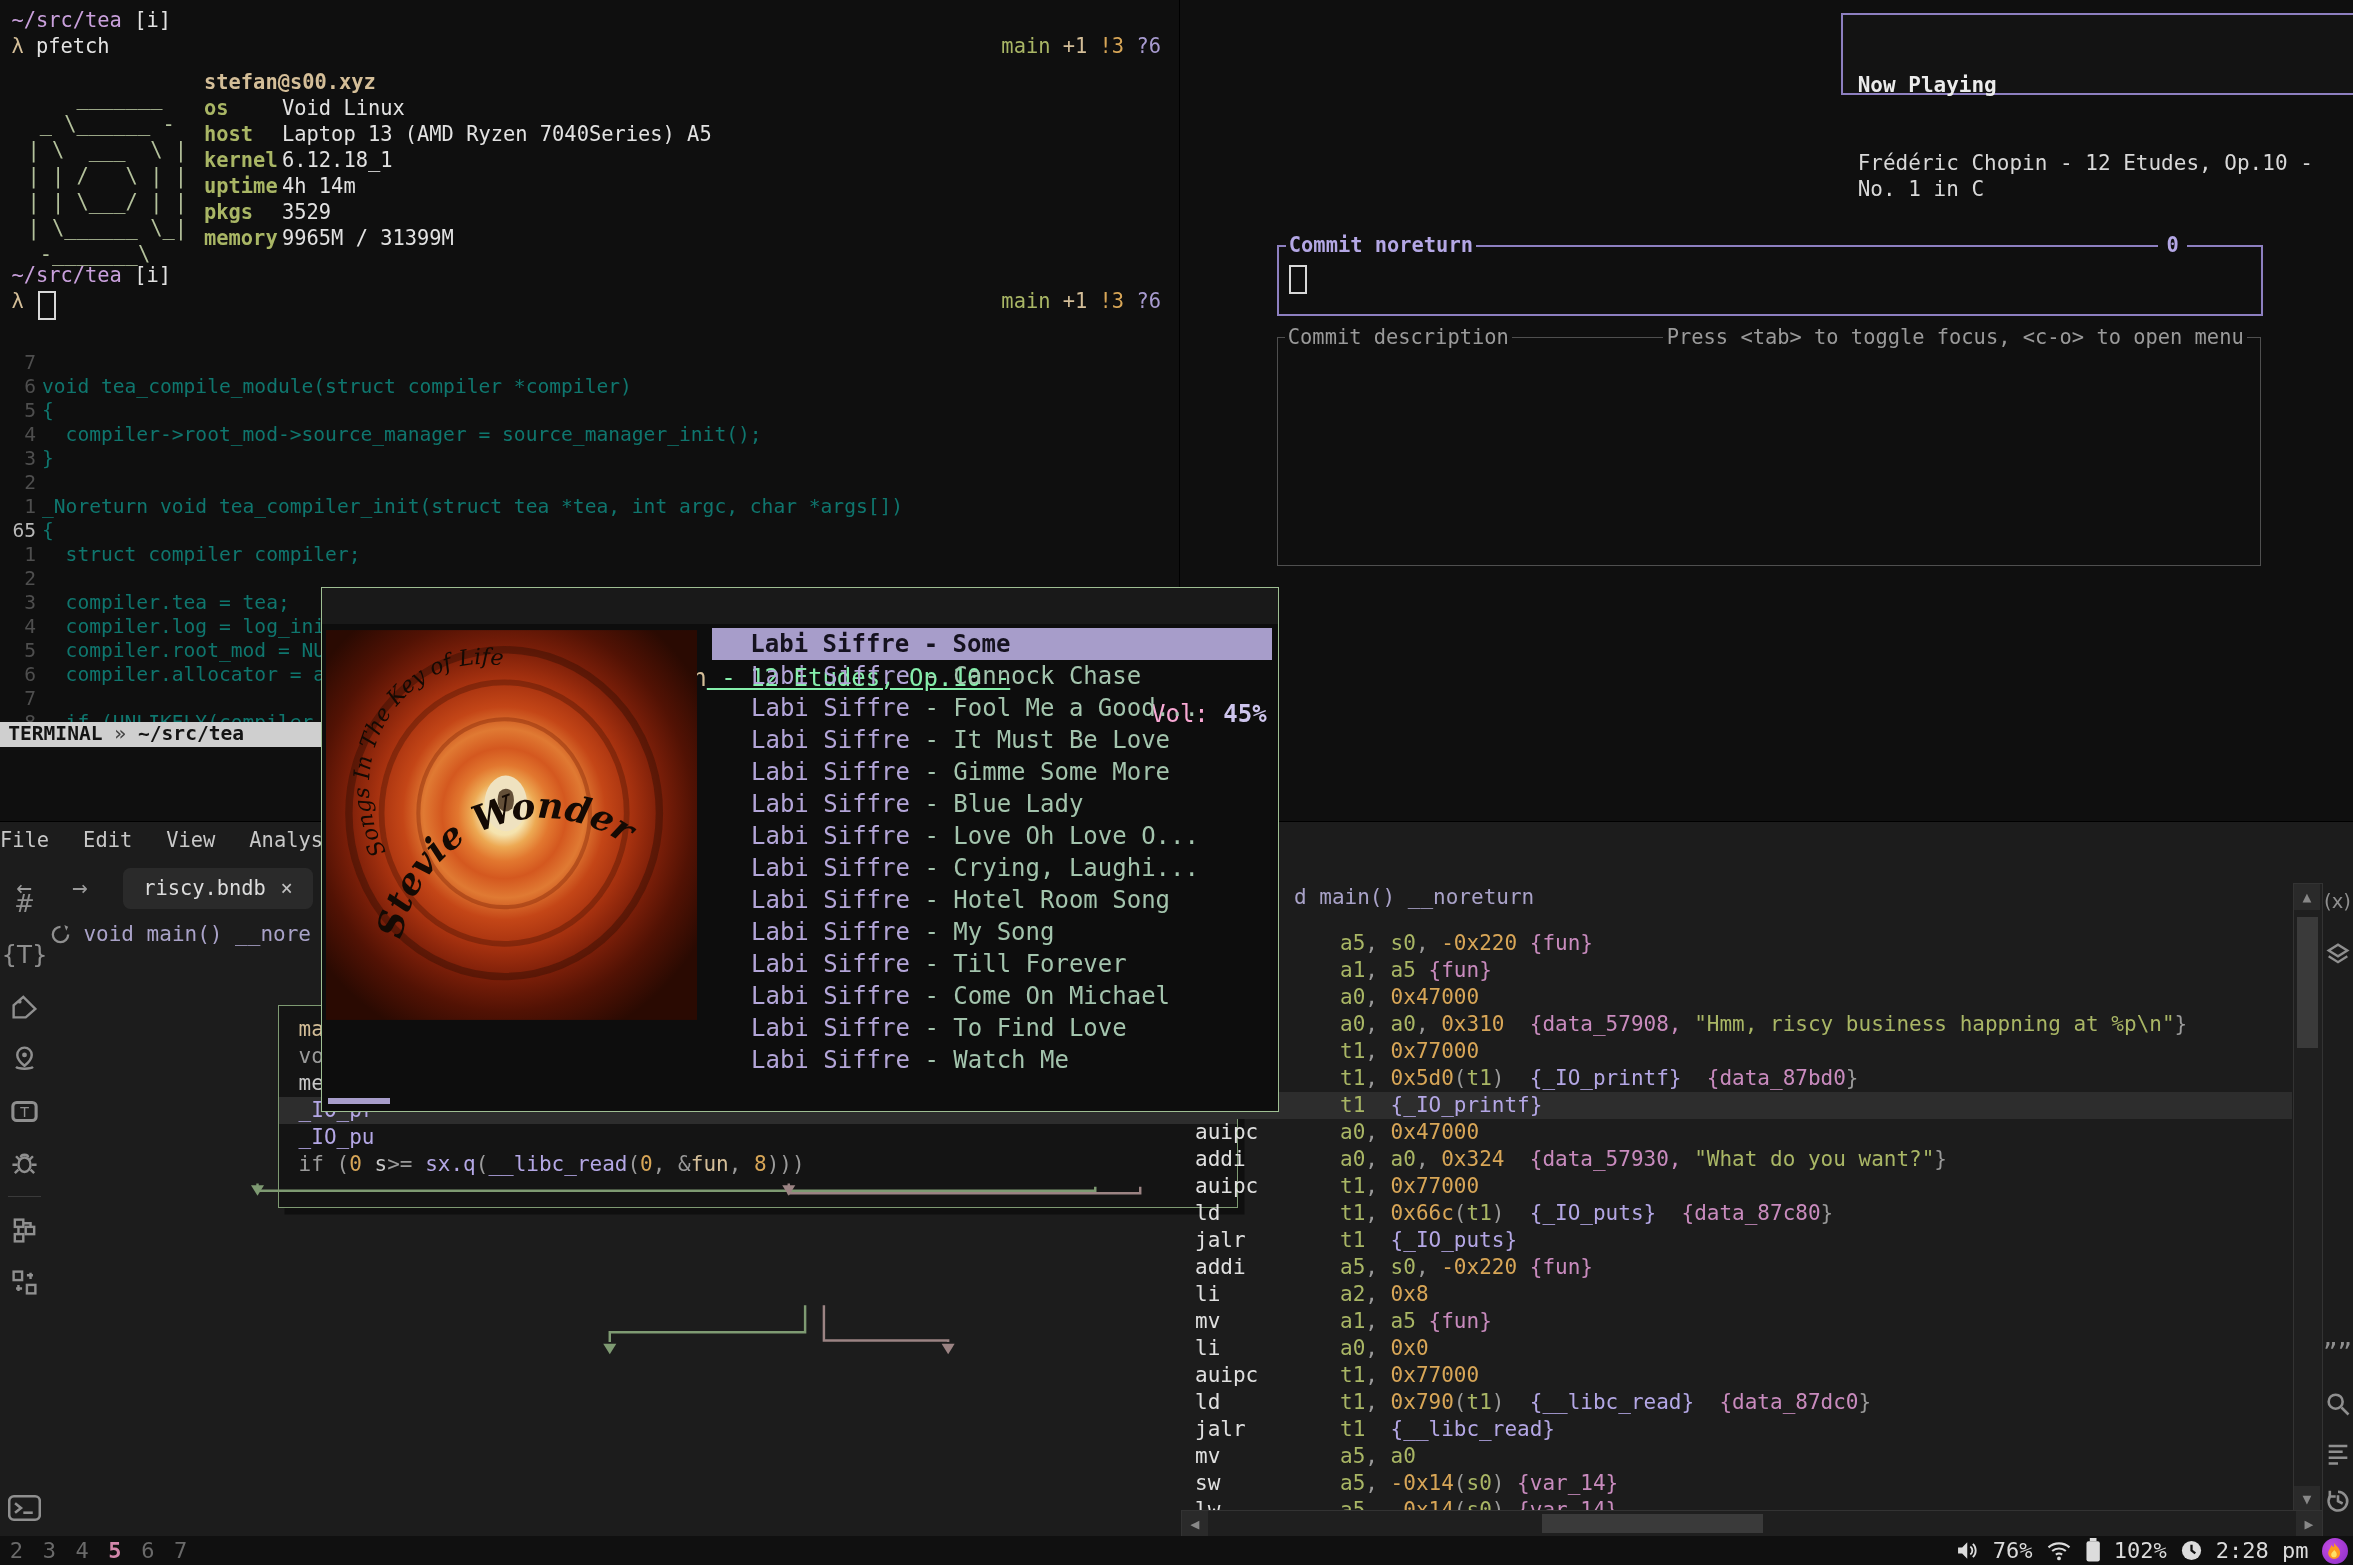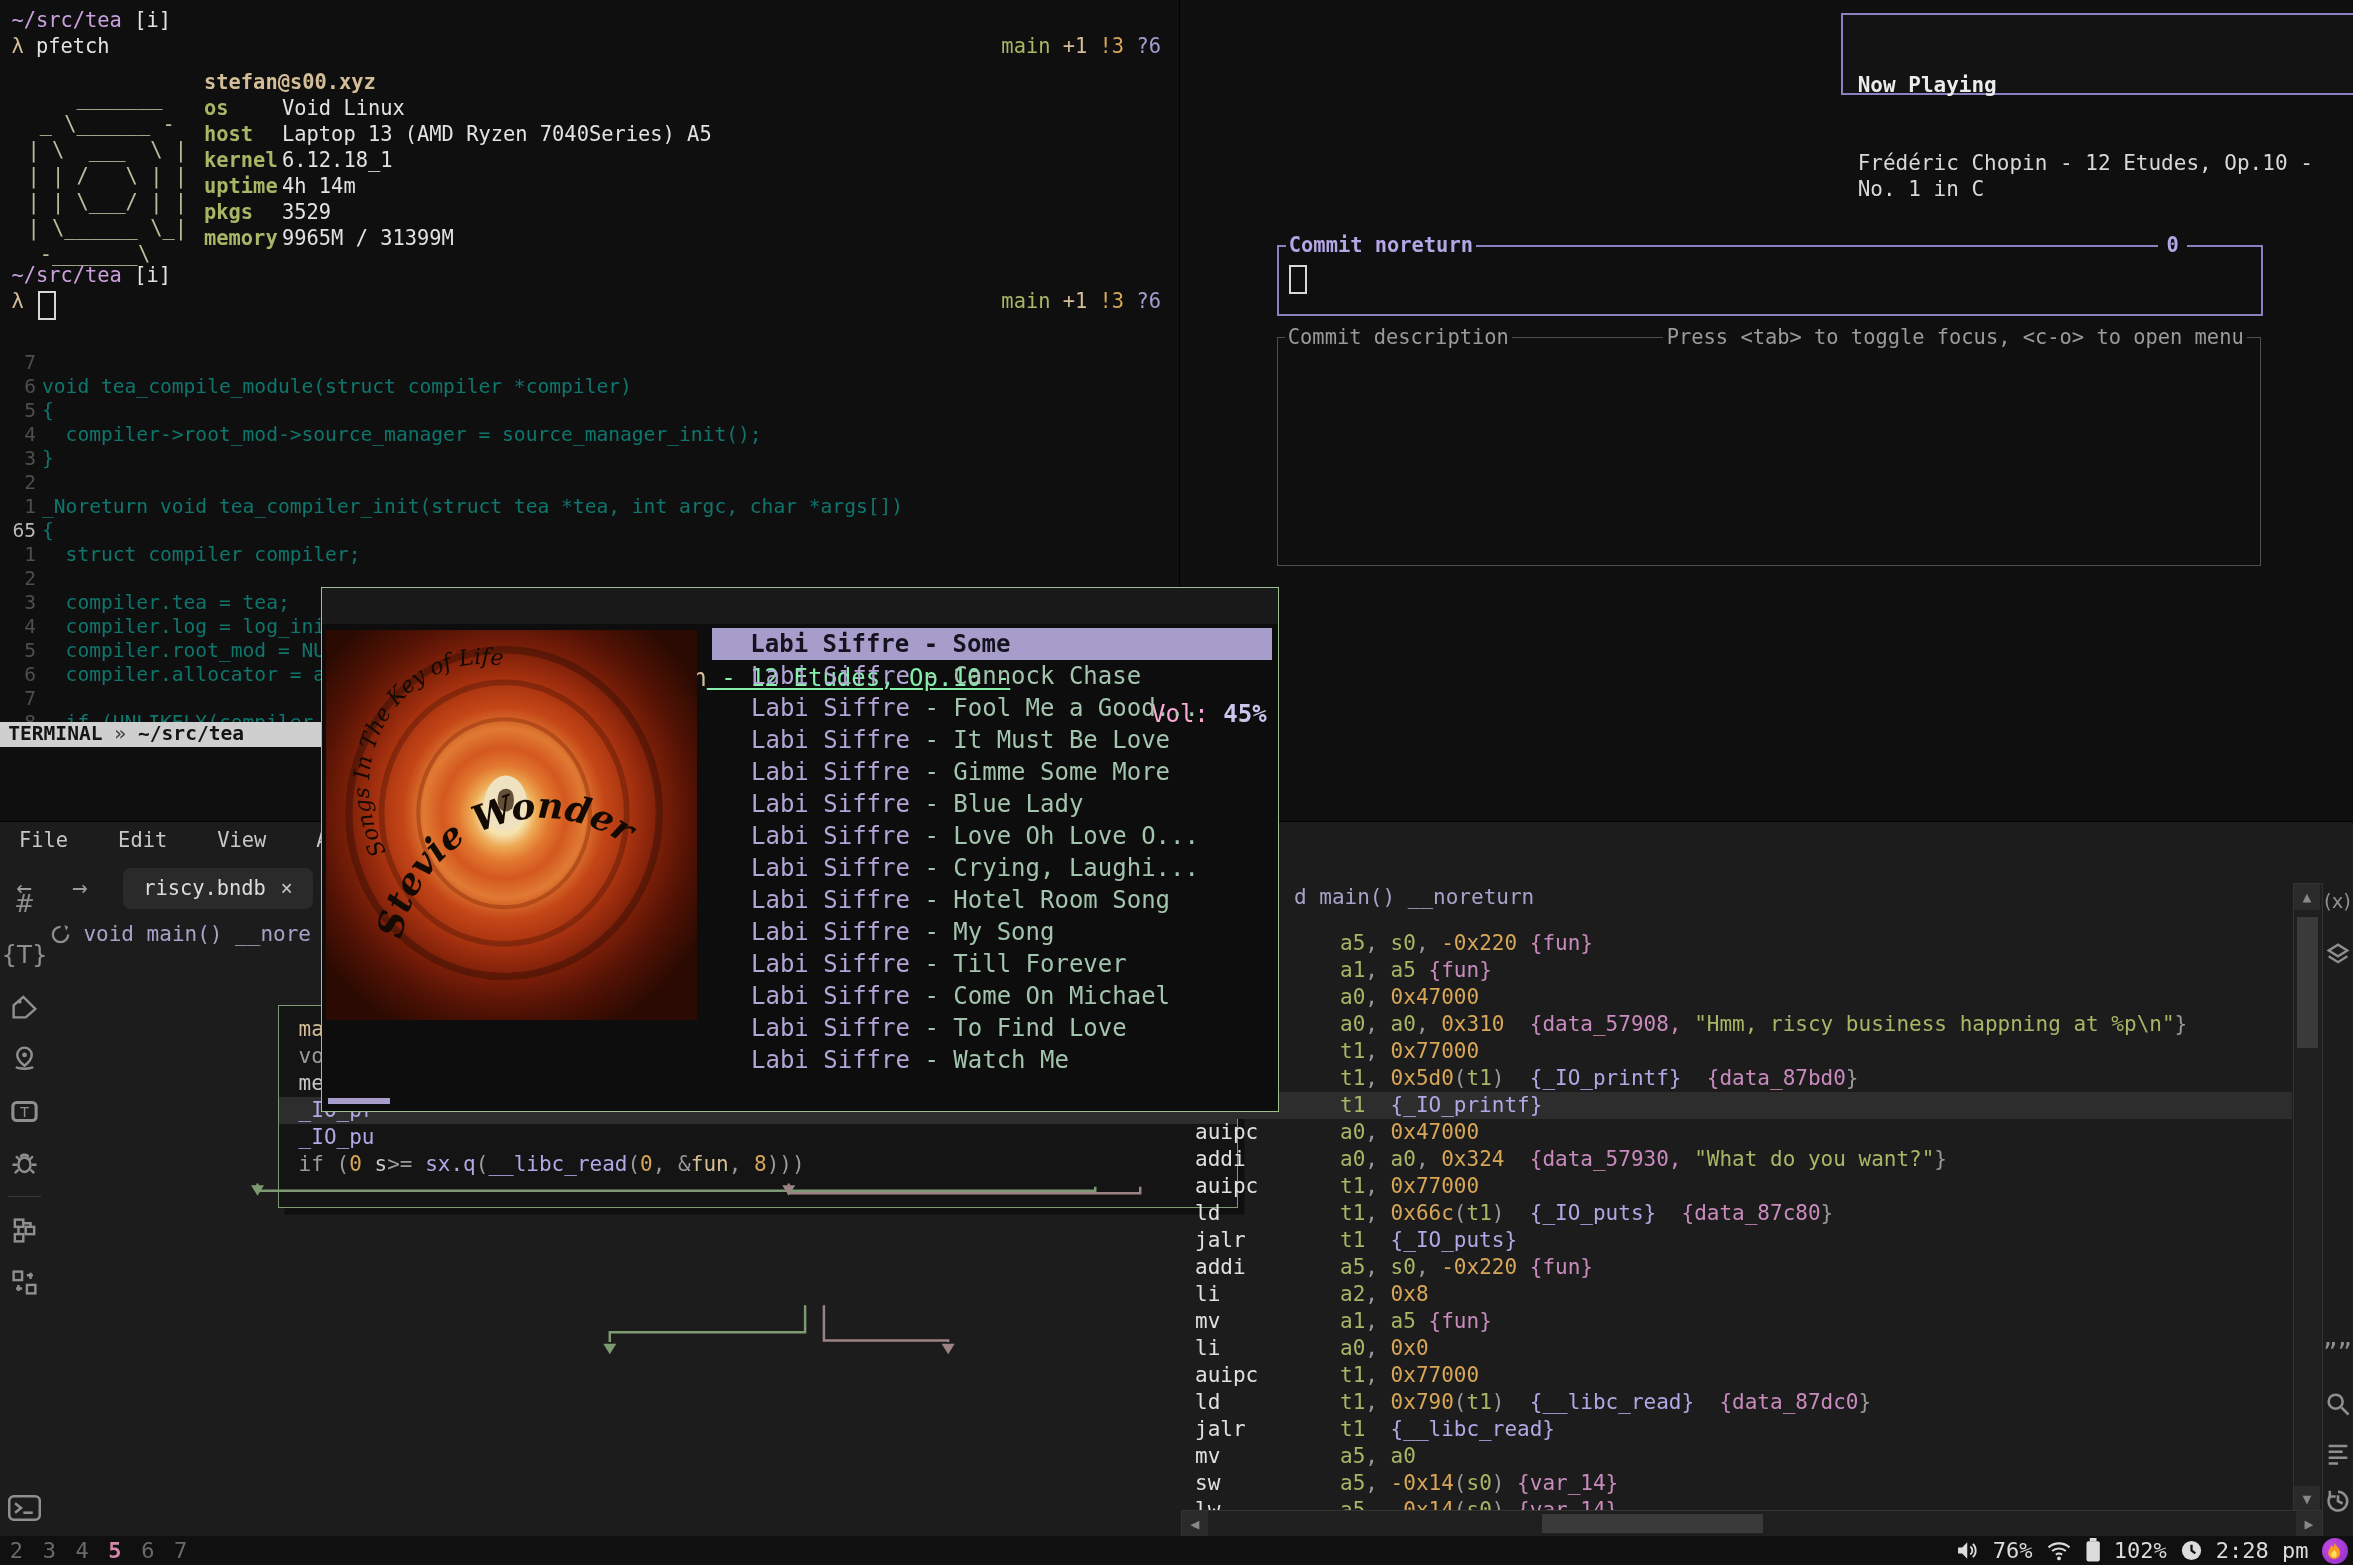--- a/index.html
+++ b/index.html
@@ -49,21 +49,21 @@
   #ph-vol{position:absolute;right:11.4px;}
   #ph-vol .vl{color:#f9a8d4;} #ph-vol .vv{color:#cdc4ec;font-weight:bold;}
   #album{position:absolute;left:4.1px;top:42px;width:371px;height:390px;}
   #tracks{position:absolute;left:378px;top:40px;width:572px;}
   .trow{height:32px;font-size:24px;line-height:32px;white-space:pre;padding-left:51px;}
   .trow .ar{color:#b3a5d8;} .trow .ti{color:#a3c4ad;}
   .trow.sel{background:#a79dca;margin-left:12.3px;padding-left:38px;}
   .trow.sel .ar,.trow.sel .ti{color:#15121f;font-weight:bold;}
   #player-progress{position:absolute;left:5.7px;bottom:7.4px;width:62px;height:5.7px;background:#a79dca;}
   
-  #bn-menu{left:0;top:828px;height:36px;font-size:20.4px;color:#c8c8c8;display:flex;gap:50px;padding-left:19px;z-index:2;}
+  #bn-menu{left:0;top:828px;height:36px;font-size:20.4px;color:#c8c8c8;display:flex;gap:34px;z-index:2;}
   #bn-tabrow{left:0;top:865px;width:2354px;height:51px;z-index:2;}
   .bn-arrow{position:absolute;top:6.5px;font-size:26px;color:#9a9a9a;}
   #bn-tab{position:absolute;left:123px;top:3.3px;width:190px;height:41px;background:#2a2a2a;border-radius:7.4px;
     font-size:20.4px;color:#dcdcdc;line-height:41px;text-align:center;}
   #bn-tab .x{margin-left:14.7px;color:#c0c0c0;}
   #bn-sig{left:49px;top:920px;height:28px;font-size:21px;color:#a9a2c8;white-space:pre;z-index:2;display:flex;align-items:center;gap:11.4px;}
   #bn-sidebar{left:0;top:866px;width:49px;height:670px;z-index:2;}
   .sb-ico{position:absolute;left:0;width:49px;text-align:center;color:#8f8f8f;}
   .sb-txt{font-size:24.5px;font-family:"DejaVu Sans","Liberation Sans",sans-serif;}
   #bn-graph{left:49px;top:948px;width:1132px;height:561px;z-index:1;}

